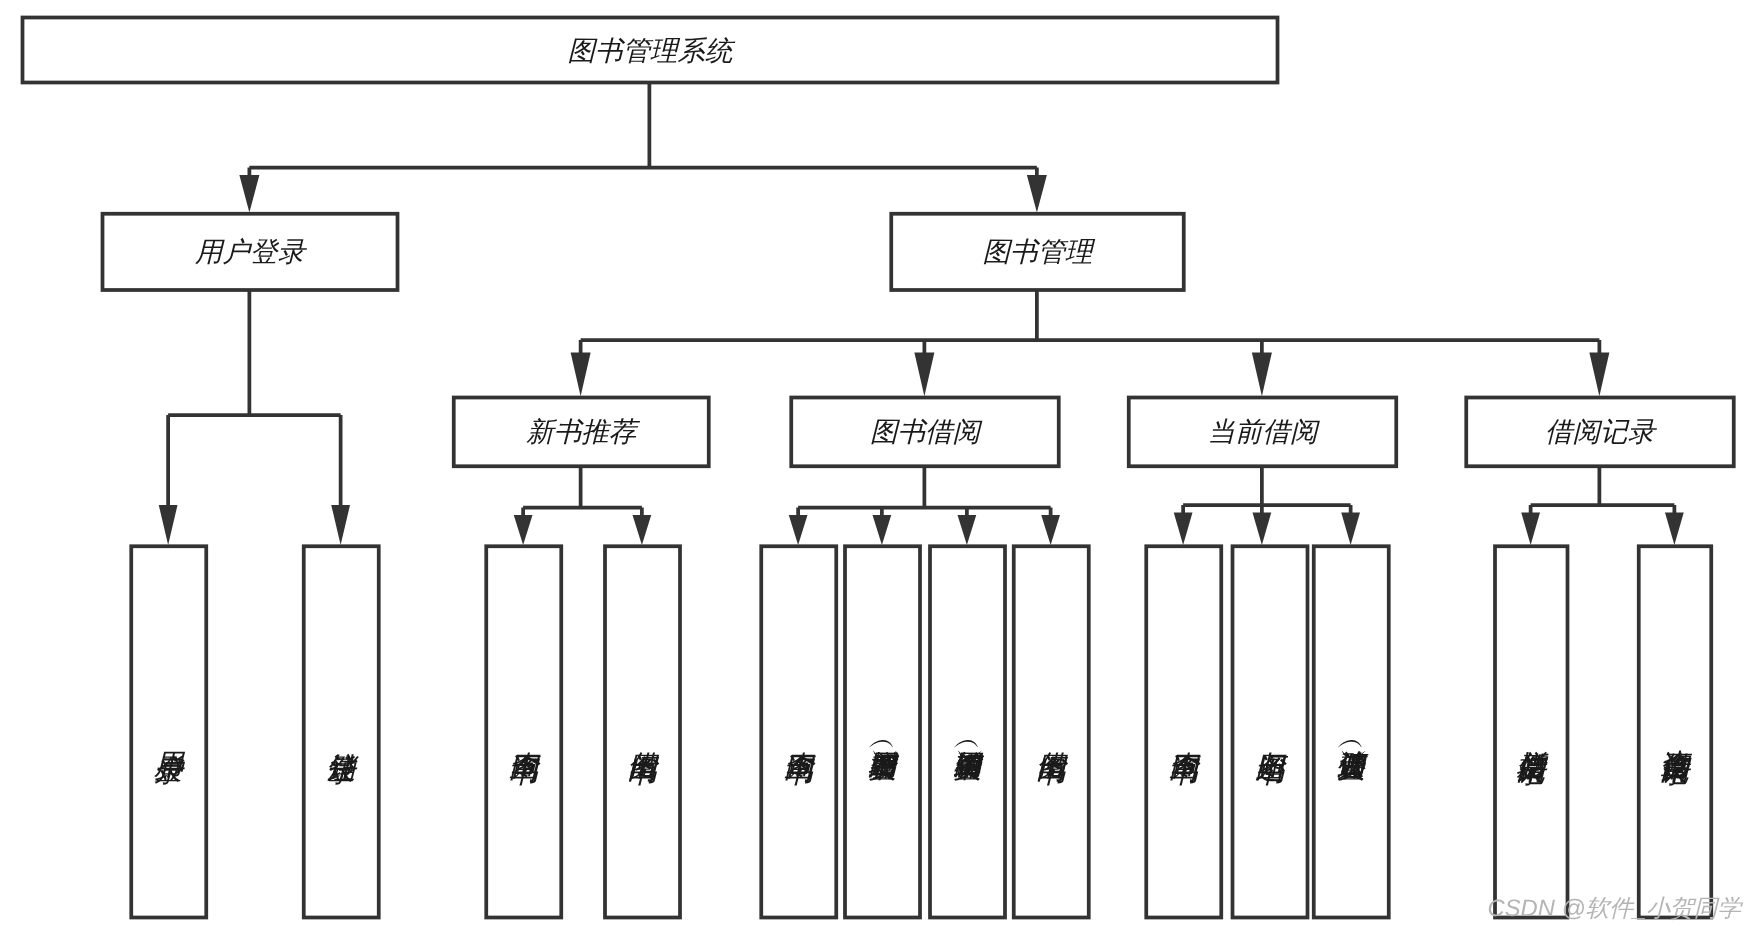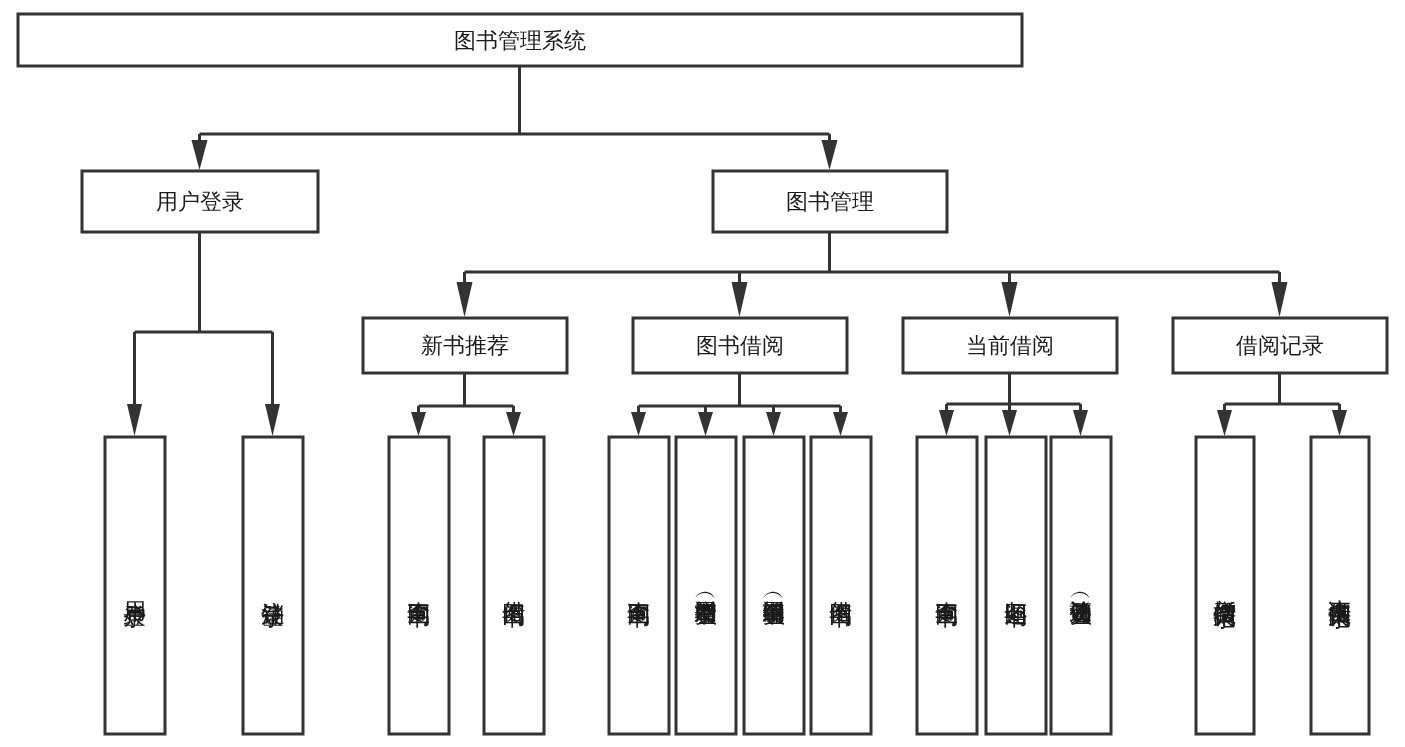--- a/index.html
+++ b/index.html
@@ -13,20 +13,21 @@
     font-family: "Liberation Sans", "DejaVu Sans", sans-serif;
     overflow: hidden;
     position: relative;
   }
   #diagram-root {
     position: absolute;
     left: 0;
     top: 0;
     width: 1405px;
     height: 563px;
+    font-style: italic;
   }
   svg.flow {
     display: block;
     width: 1405px;
     height: 747px;
   }
   .node-rect {
     fill: #ffffff;
     stroke: #333333;
     stroke-width: 3;
@@ -234,14 +235,15 @@
     <span class="leaf-label tight">确认归还（管理员）</span>
   </div>
 
   <div class="leaf-label-holder" style="left:1196px; top:437px; width:58px; height:297px;">
     <span class="leaf-label">新增借阅记录</span>
   </div>
   <div class="leaf-label-holder" style="left:1311px; top:437px; width:58px; height:297px;">
     <span class="leaf-label">查询借阅记录</span>
   </div>
 
+  <div class="watermark">CSDN @软件_小贺同学</div>
 
 </div>
 
 </body></html>

